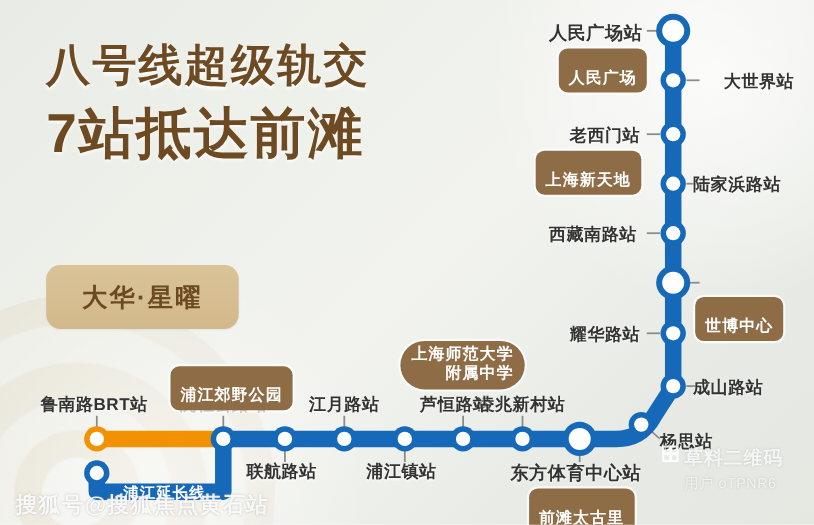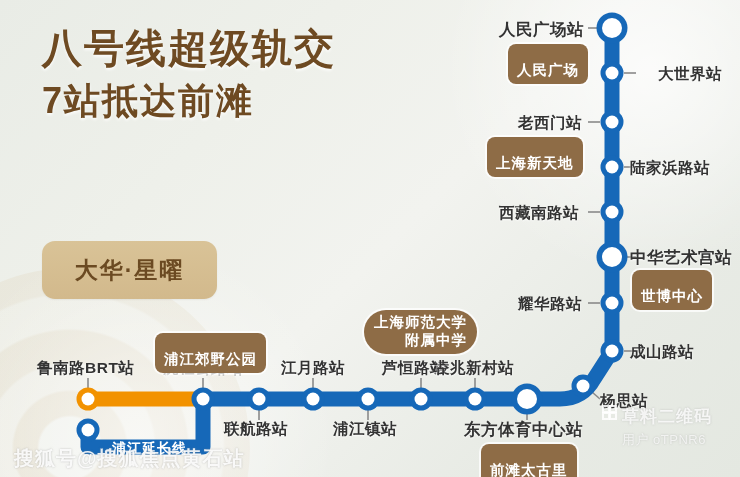--- a/index.html
+++ b/index.html
@@ -65,29 +65,29 @@
     height: 400px;
     border-radius: 50%;
     background: radial-gradient(circle, rgba(255,255,255,0.55) 0%, rgba(255,255,255,0.0) 70%);
     pointer-events: none;
   }
 
   
   .headline {
     position: absolute;
     left: 42px;
-    top: 24px;
+    top: 36px;
     color: #6e4a22;
     font-weight: bold;
     letter-spacing: 2px;
     line-height: 1.22;
     text-shadow: 0 2px 3px rgba(255,255,255,0.85);
   }
   .headline .l1 { font-size: 40px; display: block; }
-  .headline .l2 { font-size: 36px; display: block; margin-top: 6px; }
+  .headline .l2 { font-size: 50px; display: block; margin-top: 6px; }
 
   
   .project-badge {
     position: absolute;
     left: 42px;
     top: 241px;
     width: 175px;
     height: 58px;
     border-radius: 13px;
     background: linear-gradient(180deg, #d9c397 0%, #d2b98c 100%);
@@ -305,21 +305,20 @@
       <circle cx="88" cy="430" r="11.5" fill="#1668b8"></circle>
       <circle cx="88" cy="430" r="6.5" fill="#ffffff"></circle>
     </g>
   </svg>
 
   <div class="st-label big" style="left:499px; top:19px;">人民广场站</div>
   <div class="st-label" style="left:630px; top:64px;margin-left:28px;">大世界站</div>
   <div class="st-label" style="left:518px; top:113px;">老西门站</div>
   <div class="st-label" style="left:630px; top:158px;">陆家浜路站</div>
   <div class="st-label" style="left:499px; top:203px;">西藏南路站</div>
-  <div class="st-label big" style="left:630px; top:247px;">中华艺术宫站</div>
   <div class="st-label" style="left:518px; top:294px;">耀华路站</div>
   <div class="st-label" style="left:630px; top:342px;">成山路站</div>
   <div class="st-label" style="left:600px; top:391px;">杨思站</div>
   <div class="st-label big" style="left:464px; top:419px;">东方体育中心站</div>
   <div class="st-label" style="left:434px; top:358px;">凌兆新村站</div>
   <div class="st-label" style="left:382px; top:358px;">芦恒路站</div>
   <div class="st-label" style="left:333px; top:419px;text-align:center;">浦江镇站</div>
   <div class="st-label" style="left:281px; top:358px;">江月路站</div>
   <div class="st-label" style="left:224px; top:419px;">联航路站</div>
   <div class="st-label" style="left:163px; top:358px;">沈杜公路站</div>

